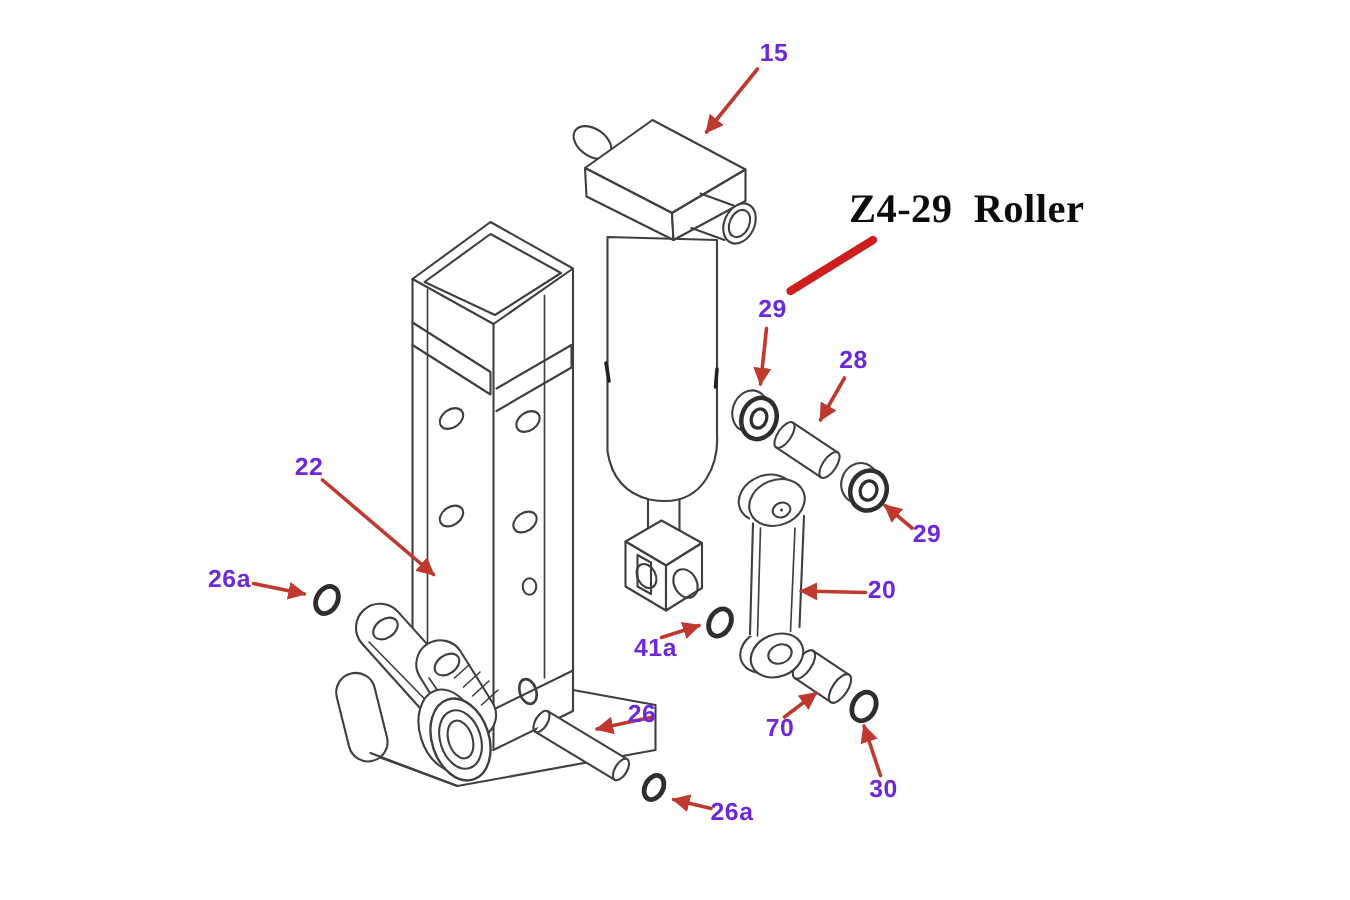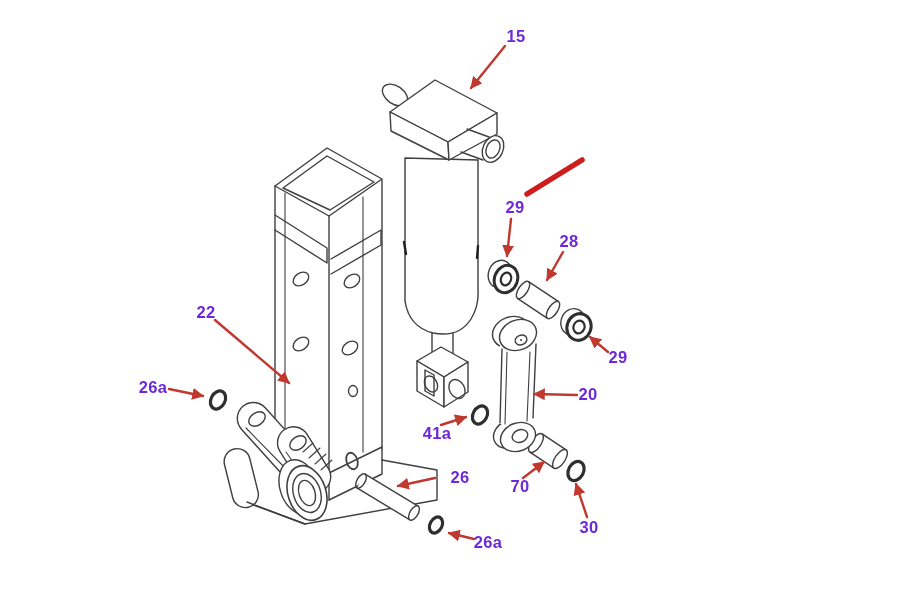--- a/index.html
+++ b/index.html
@@ -182,27 +182,28 @@
       <line x1="441" y1="425" x2="466" y2="417" marker-end="url(#ah)"></line>
       <line x1="435" y1="478" x2="398" y2="486" marker-end="url(#ah)"></line>
       <line x1="523" y1="478" x2="544" y2="462" marker-end="url(#ah)"></line>
       <line x1="587" y1="517" x2="576" y2="484" marker-end="url(#ah)"></line>
       <line x1="474" y1="539" x2="449" y2="533" marker-end="url(#ah)"></line>
     </g>
     <line x1="527" y1="194" x2="582" y2="160" stroke="#cd1d1d" stroke-width="5.5" stroke-linecap="round"></line>
   </g>
 </svg>
 
+<div class="title" style="left:566px;top:124px">Z4-29  Roller</div>
 
 <div class="lbl" style="left:516px;top:36px">15</div>
 <div class="lbl" style="left:515px;top:207px">29</div>
 <div class="lbl" style="left:569px;top:241px">28</div>
 <div class="lbl" style="left:618px;top:357px">29</div>
 <div class="lbl" style="left:206px;top:312px">22</div>
 <div class="lbl" style="left:153px;top:387px">26a</div>
 <div class="lbl" style="left:588px;top:394px">20</div>
 <div class="lbl" style="left:437px;top:433px">41a</div>
-<div class="lbl" style="left:460px;top:477px">26</div>
+<div class="lbl" style="left:428px;top:477px">26</div>
 <div class="lbl" style="left:520px;top:486px">70</div>
 <div class="lbl" style="left:589px;top:527px">30</div>
 <div class="lbl" style="left:488px;top:542px">26a</div>
 
 </div>
 
 </body></html>

